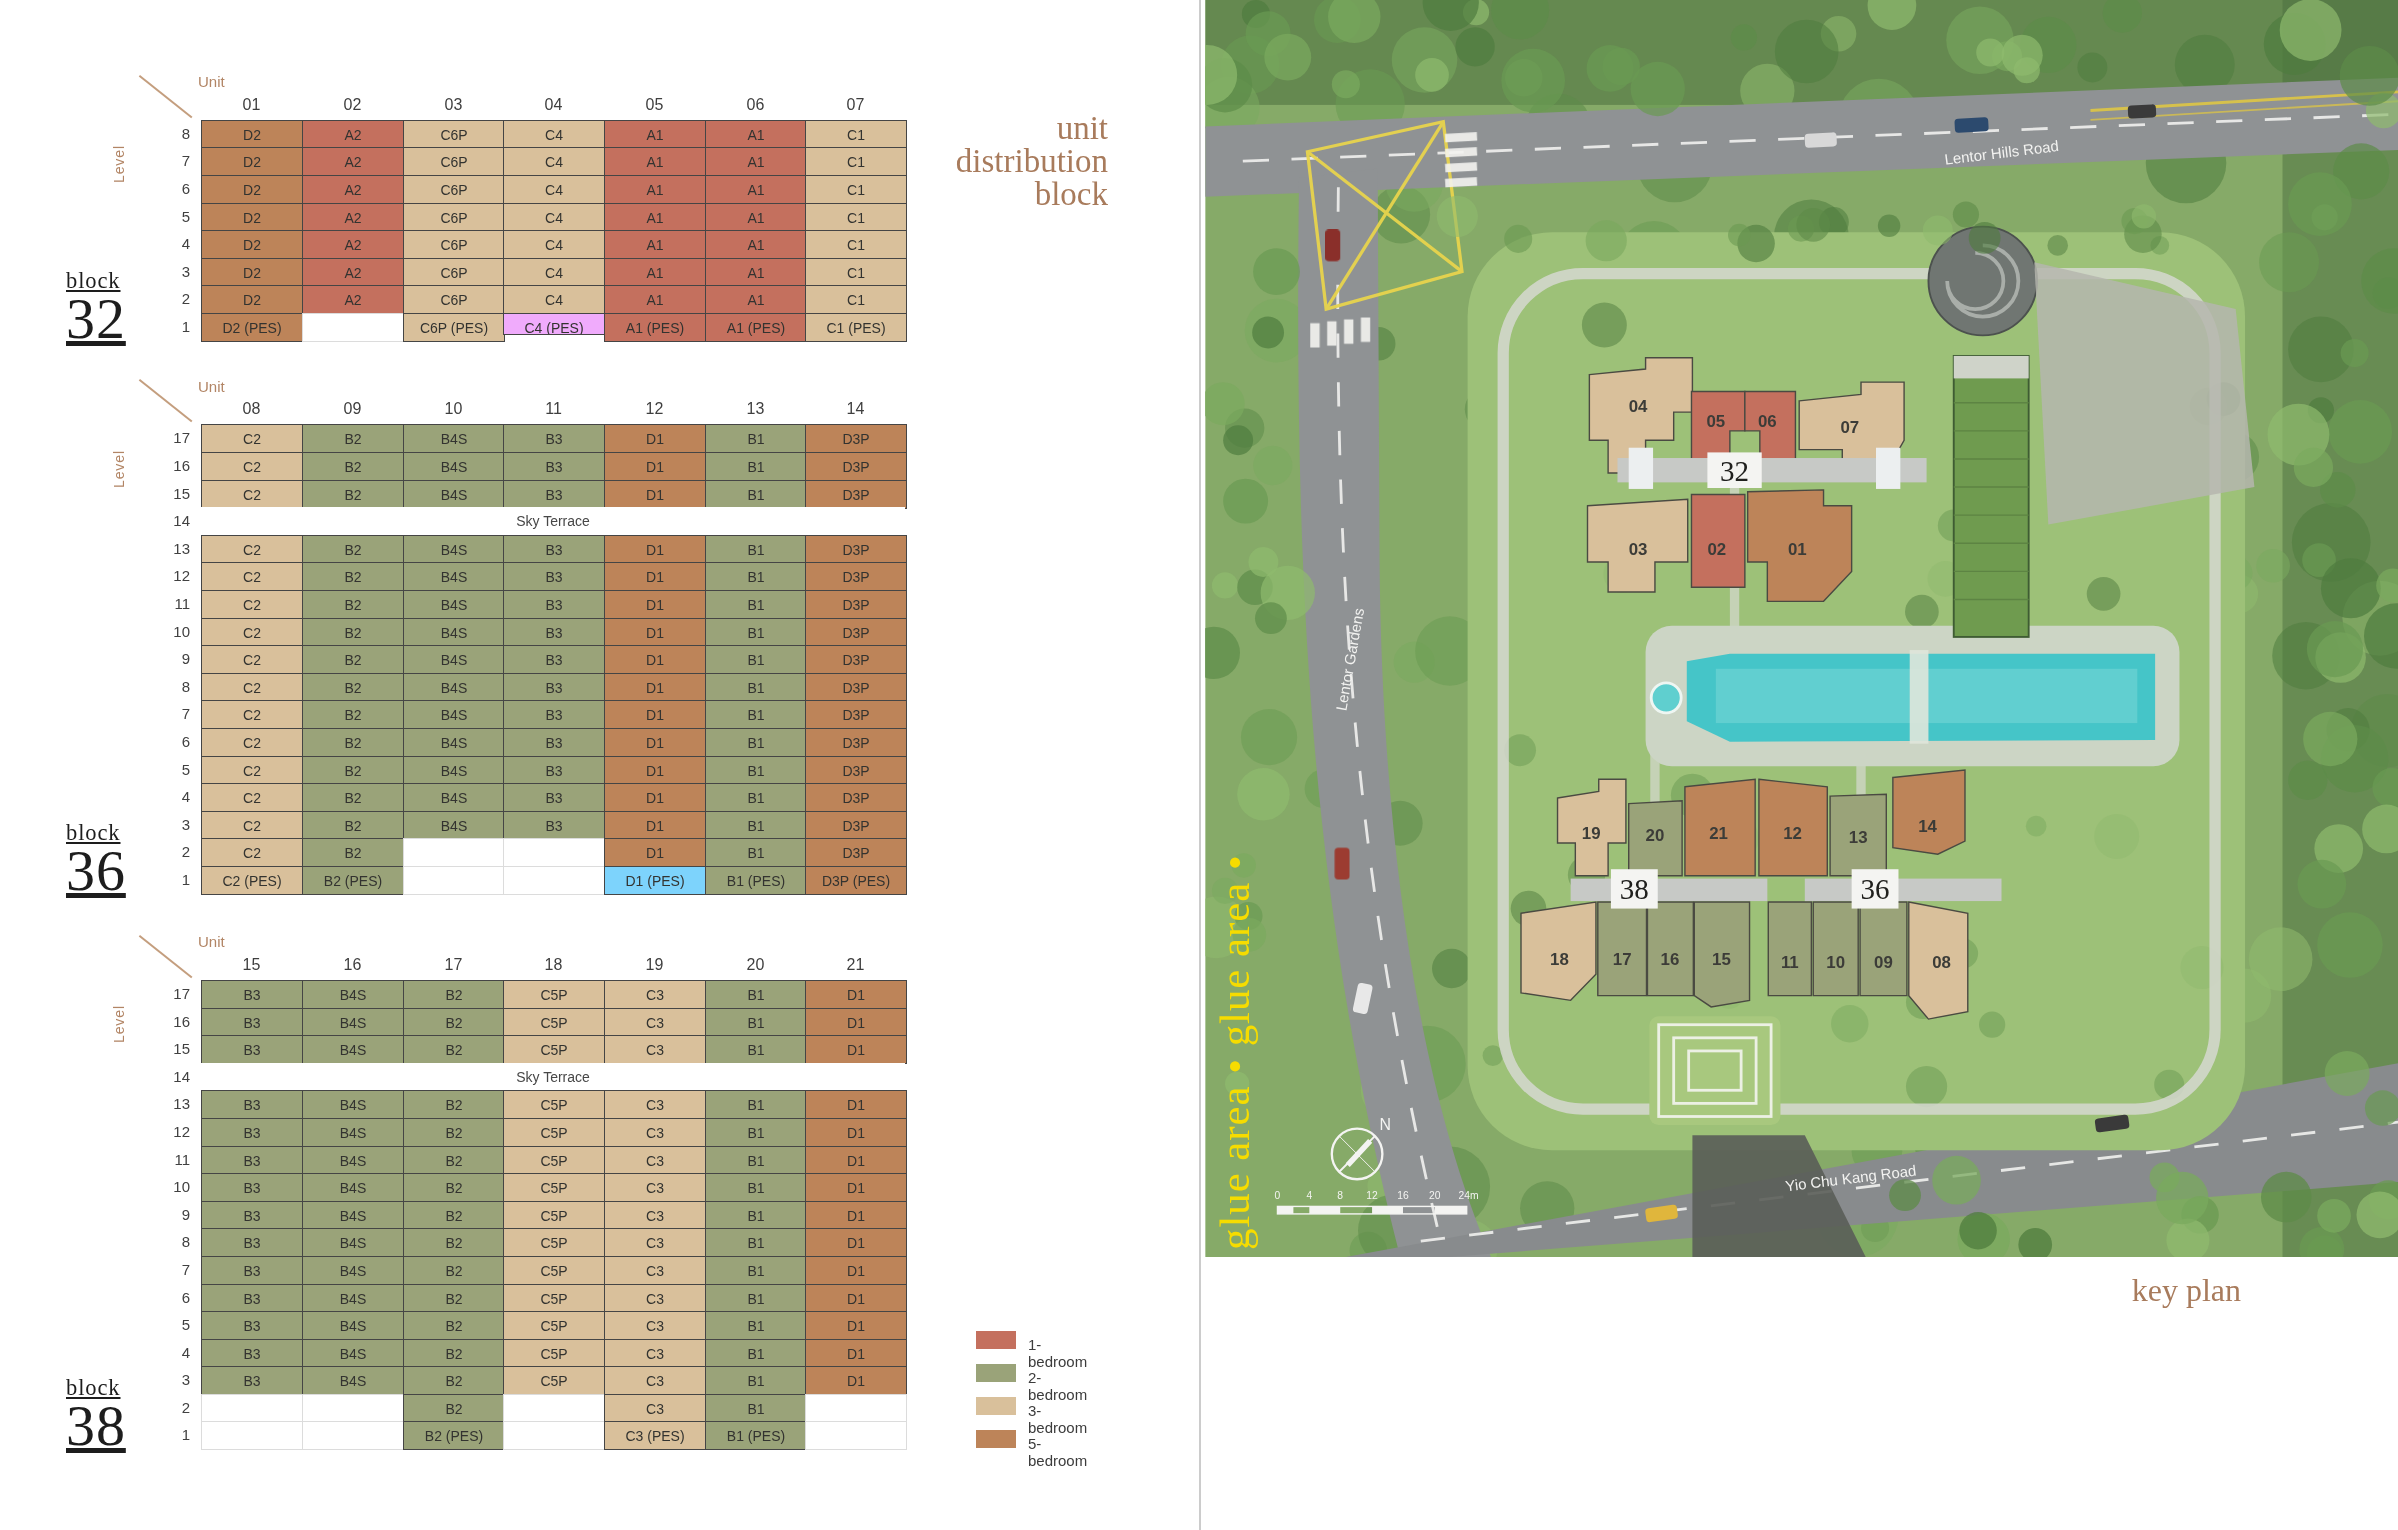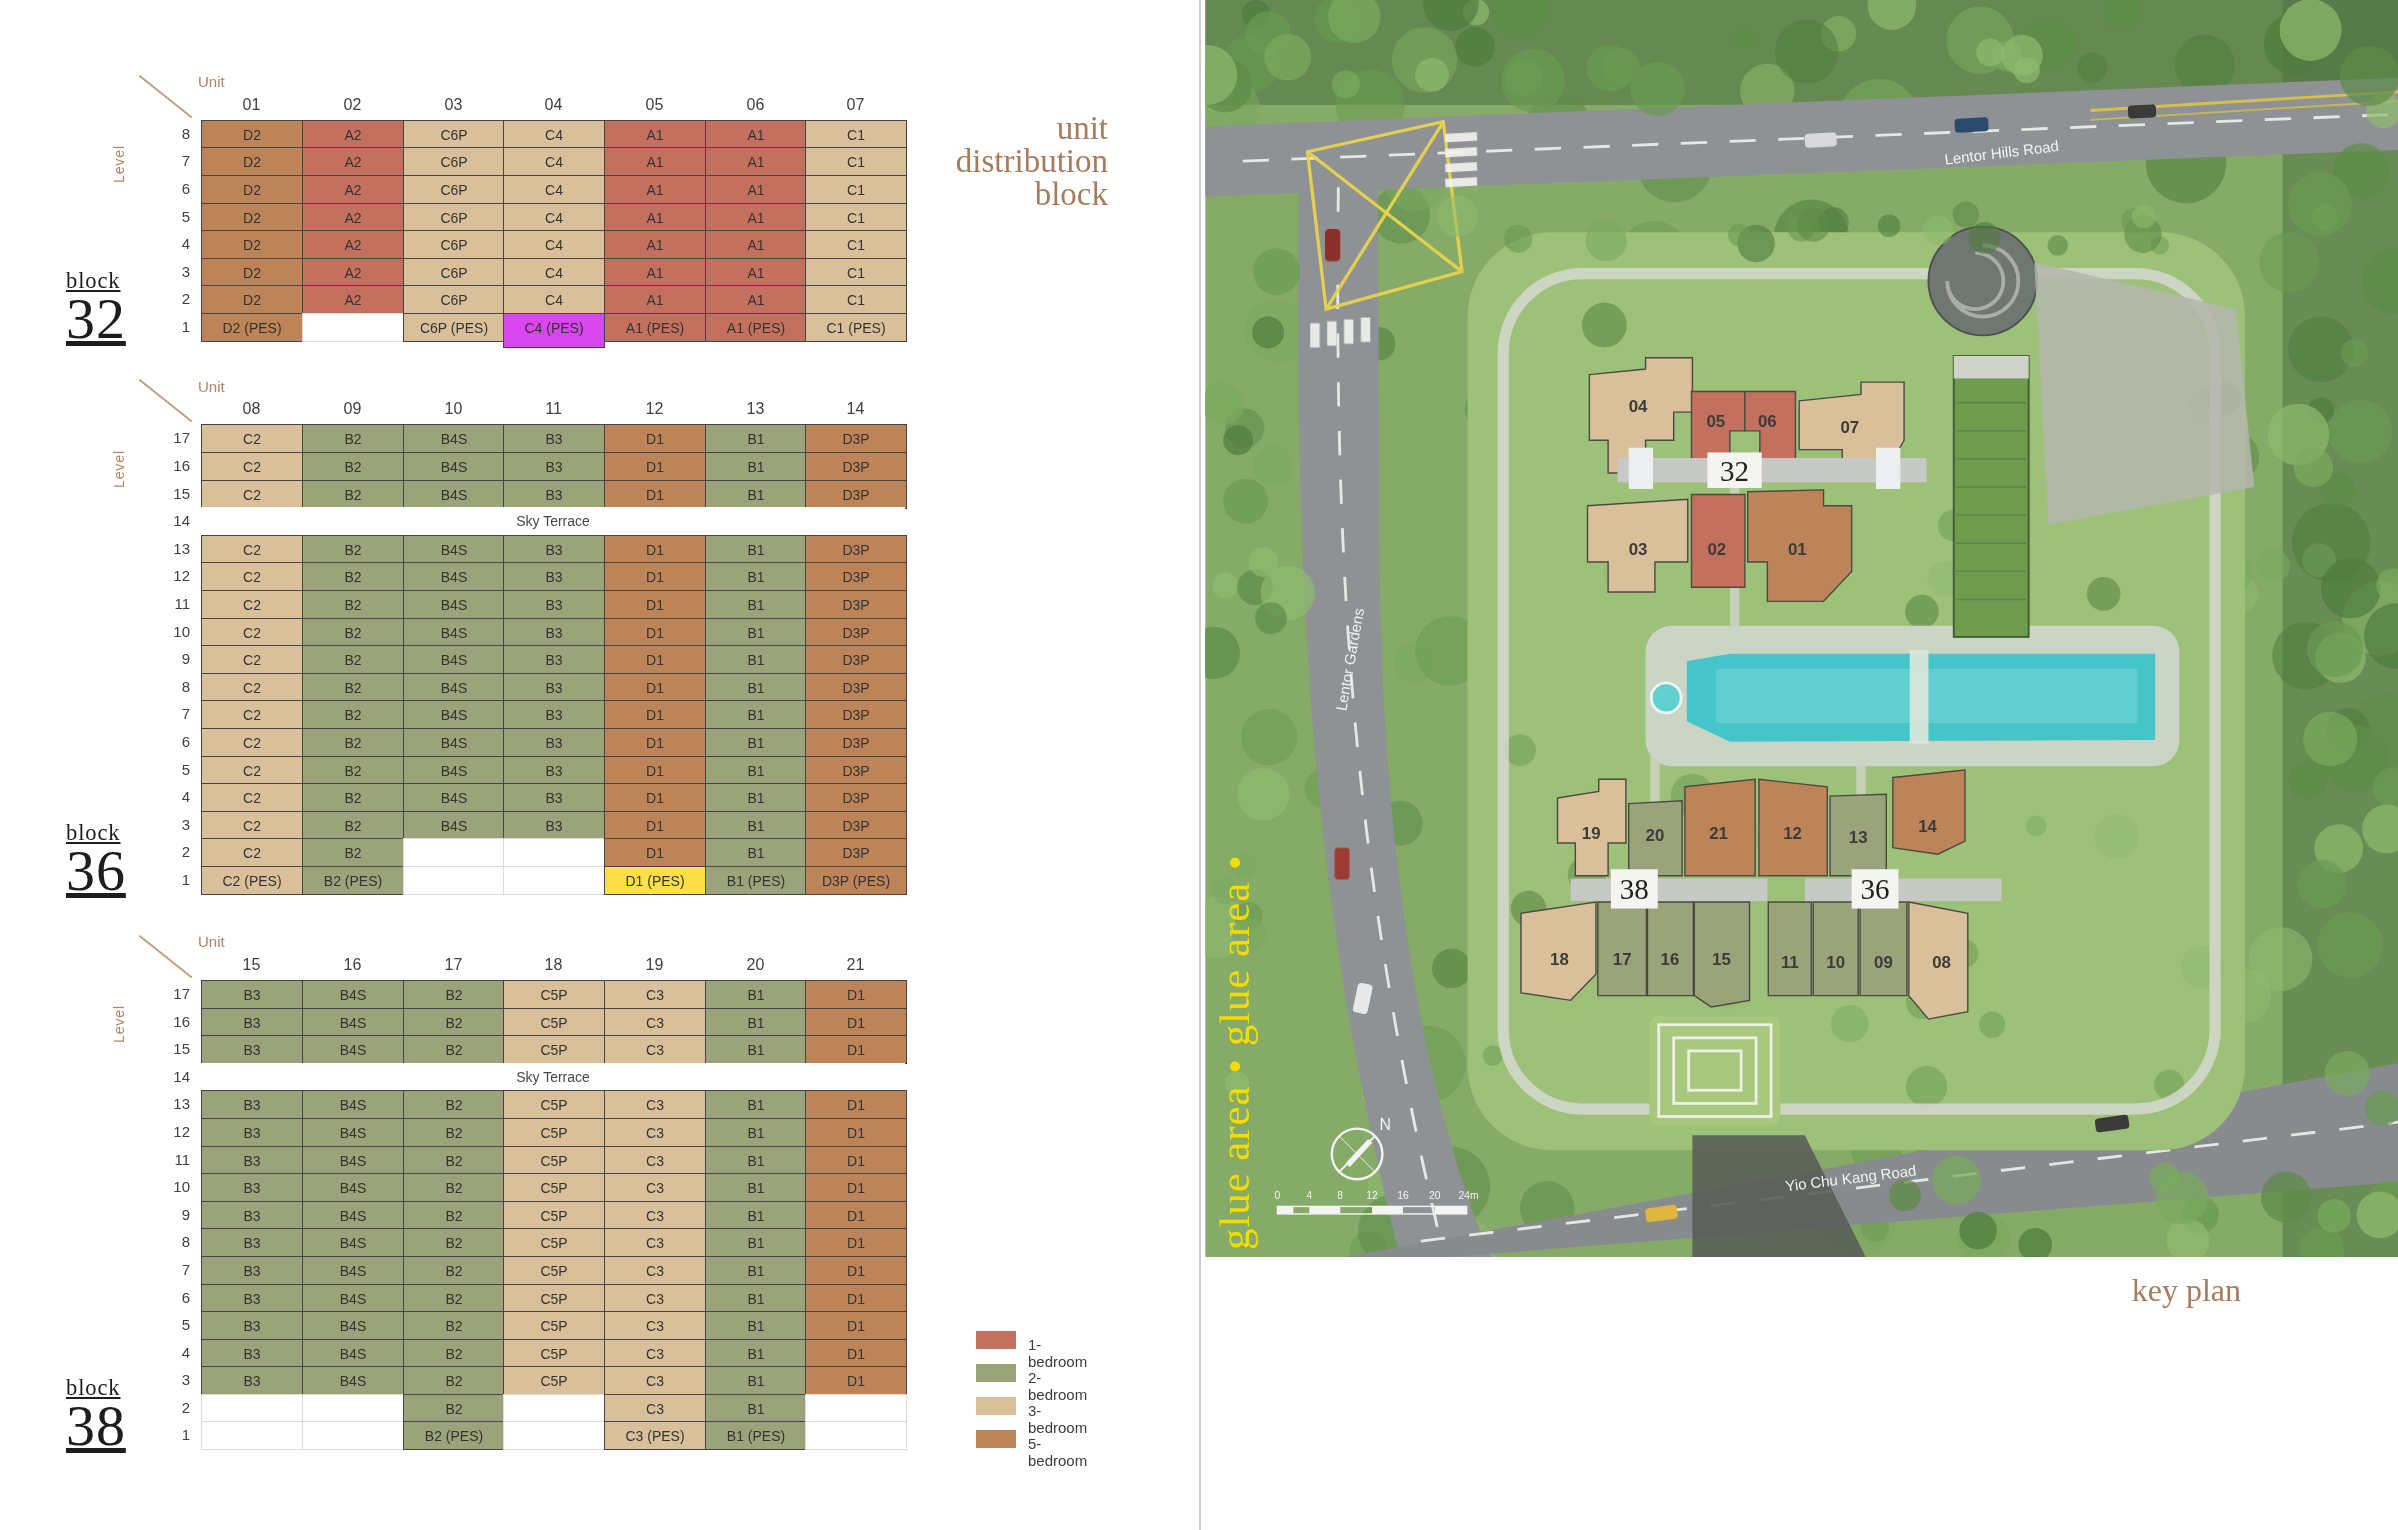--- a/index.html
+++ b/index.html
@@ -119,21 +119,21 @@
       <div class="cell" style="left:302px;top:285px;width:102px;height:28.5px;line-height:28px;background:#c4705e;">A2</div>
       <div class="cell" style="left:403px;top:285px;width:102px;height:28.5px;line-height:28px;background:#d9c09b;">C6P</div>
       <div class="cell" style="left:503px;top:285px;width:102px;height:28.5px;line-height:28px;background:#d9c09b;">C4</div>
       <div class="cell" style="left:604px;top:285px;width:102px;height:28.5px;line-height:28px;background:#c4705e;">A1</div>
       <div class="cell" style="left:705px;top:285px;width:102px;height:28.5px;line-height:28px;background:#c4705e;">A1</div>
       <div class="cell" style="left:805px;top:285px;width:102px;height:28.5px;line-height:28px;background:#d9c09b;">C1</div>
       <div class="lvl" style="left:141px;top:313px;line-height:28px;">1</div>
       <div class="cell" style="left:201px;top:313px;width:102px;height:28.5px;line-height:28px;background:#bd8459;">D2 (PES)</div>
       <div class="cell empty" style="left:302px;top:313px;width:102px;height:28.5px;line-height:28px;"></div>
       <div class="cell" style="left:403px;top:313px;width:102px;height:28.5px;line-height:28px;background:#d9c09b;">C6P (PES)</div>
-      <div class="cell" style="left:503px;top:313px;width:102px;height:35px;line-height:28px;background:#d946ef;">C4 (PES)</div>
+      <div class="cell" style="left:503px;top:313px;width:102px;height:22px;line-height:28px;background:#f0abfc;">C4 (PES)</div>
       <div class="cell" style="left:604px;top:313px;width:102px;height:28.5px;line-height:28px;background:#c4705e;">A1 (PES)</div>
       <div class="cell" style="left:705px;top:313px;width:102px;height:28.5px;line-height:28px;background:#c4705e;">A1 (PES)</div>
       <div class="cell" style="left:805px;top:313px;width:102px;height:28.5px;line-height:28px;background:#d9c09b;">C1 (PES)</div>
       <div class="block-label" style="top:270px;">
         <div class="w">block</div>
         <div class="n">32</div>
       </div>
       <div class="unit-axis" style="left:198px;top:378px;">Unit</div>
       <div class="diag" style="left:140px;top:379px;"></div>
       <div class="level-axis" style="left:111px;top:436px;">Level</div>
@@ -264,21 +264,21 @@
       <div class="cell empty" style="left:403px;top:838px;width:102px;height:28.5px;line-height:28px;"></div>
       <div class="cell empty" style="left:503px;top:838px;width:102px;height:28.5px;line-height:28px;"></div>
       <div class="cell" style="left:604px;top:838px;width:102px;height:28.5px;line-height:28px;background:#bd8459;">D1</div>
       <div class="cell" style="left:705px;top:838px;width:102px;height:28.5px;line-height:28px;background:#9aa379;">B1</div>
       <div class="cell" style="left:805px;top:838px;width:102px;height:28.5px;line-height:28px;background:#bd8459;">D3P</div>
       <div class="lvl" style="left:141px;top:866px;line-height:28px;">1</div>
       <div class="cell" style="left:201px;top:866px;width:102px;height:28.5px;line-height:28px;background:#d9c09b;">C2 (PES)</div>
       <div class="cell" style="left:302px;top:866px;width:102px;height:28.5px;line-height:28px;background:#9aa379;">B2 (PES)</div>
       <div class="cell empty" style="left:403px;top:866px;width:102px;height:28.5px;line-height:28px;"></div>
       <div class="cell empty" style="left:503px;top:866px;width:102px;height:28.5px;line-height:28px;"></div>
-      <div class="cell" style="left:604px;top:866px;width:102px;height:28.5px;line-height:28px;background:#fde047;">D1 (PES)</div>
+      <div class="cell" style="left:604px;top:866px;width:102px;height:28.5px;line-height:28px;background:#7dd3fc;">D1 (PES)</div>
       <div class="cell" style="left:705px;top:866px;width:102px;height:28.5px;line-height:28px;background:#9aa379;">B1 (PES)</div>
       <div class="cell" style="left:805px;top:866px;width:102px;height:28.5px;line-height:28px;background:#bd8459;">D3P (PES)</div>
       <div class="block-label" style="top:822px;">
         <div class="w">block</div>
         <div class="n">36</div>
       </div>
       <div class="unit-axis" style="left:198px;top:933px;">Unit</div>
       <div class="diag" style="left:140px;top:935px;"></div>
       <div class="level-axis" style="left:111px;top:991px;">Level</div>
       <div class="colhead" style="left:201px;top:955px;width:101px;">15</div>

